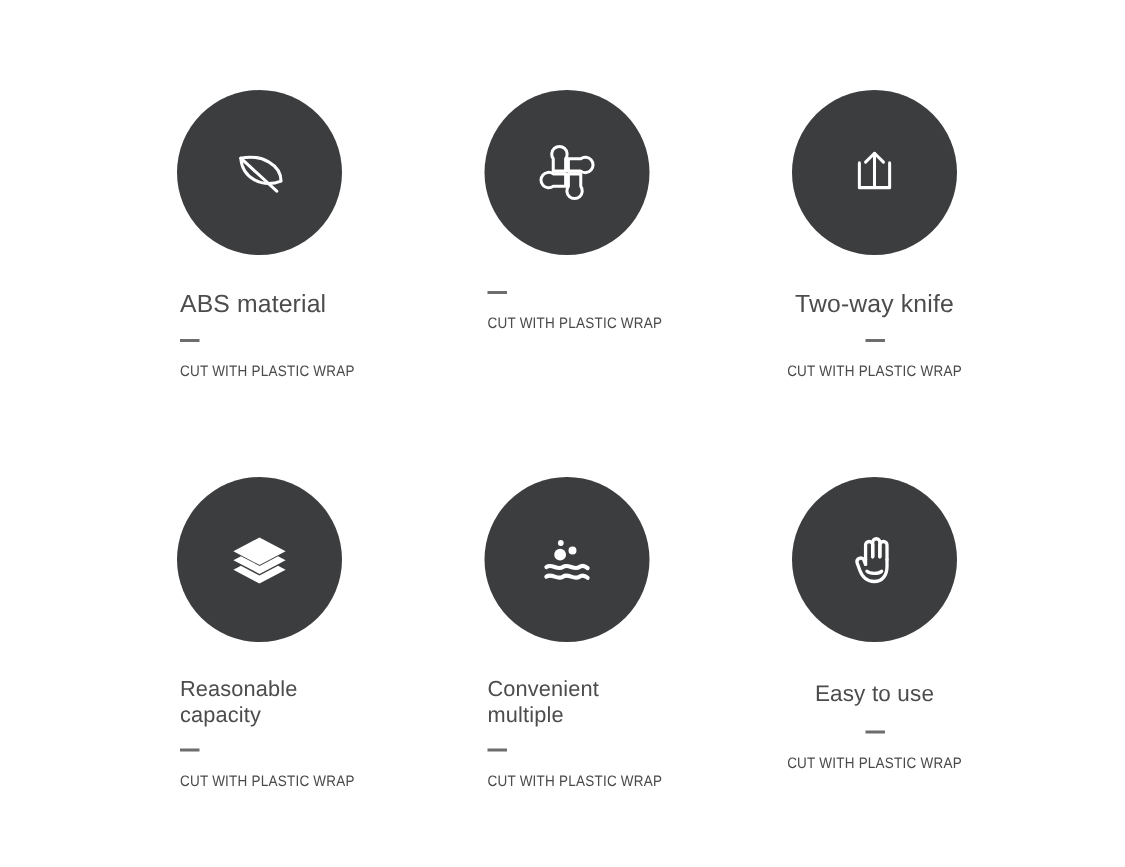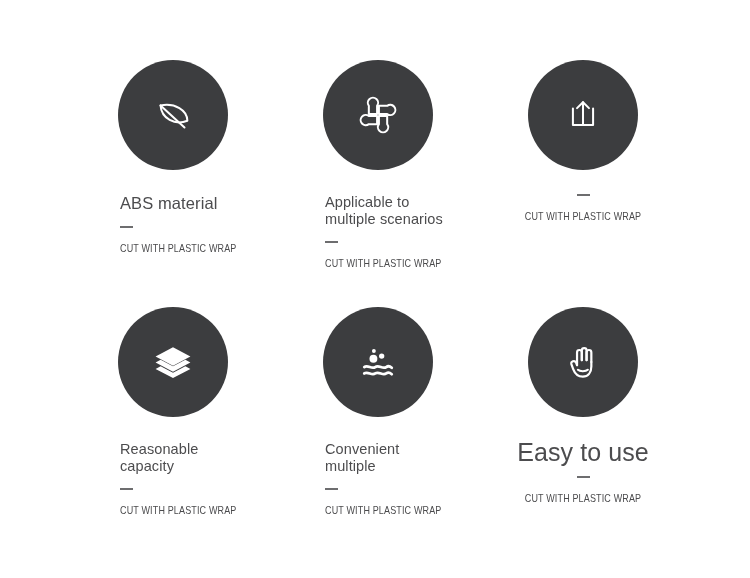--- a/index.html
+++ b/index.html
@@ -22,21 +22,21 @@
   .feature-cell {
     position: absolute;
     width: 206px;
   }
   
   .col-1 { left: 70px; }
   .col-2 { left: 275px; }
   .col-3 { left: 480px; }
   
   .row-1 { top: 60px; }
-  .row-2 { top: 307px; }
+  .row-2 { top: 318px; }
 
   .icon-circle {
     width: 110px;
     height: 110px;
     border-radius: 50%;
     background: #3c3d3f;
     margin: 0 auto;
     display: flex;
     align-items: center;
     justify-content: center;
@@ -61,21 +61,21 @@
     line-height: 19px;
     font-weight: 400;
     letter-spacing: 0.1px;
     white-space: pre-line;
   }
   .feature-title.small {
     font-size: 14.5px;
     line-height: 17px;
   }
   .feature-title.large {
-    font-size: 25px;
+    font-size: 15px;
     line-height: 22px;
   }
   .divider-dash {
     width: 13px;
     height: 1.6px;
     background: #6d6d6f;
     margin: 13px 0 9px 0;
   }
   .cell-text.centered .divider-dash {
     margin-left: auto;
@@ -122,40 +122,39 @@
       <span>
         <svg width="44" height="44" viewBox="0 0 48 48" fill="none" stroke="#ffffff" stroke-width="2.2" stroke-linecap="round" stroke-linejoin="round">
           <path d="M23 23 L23 14 A5.6 5.6 0 1 0 14 14 L14 23 Z"></path>
           <path d="M25 23 L34 23 A5.6 5.6 0 1 0 34 14 L25 14 Z"></path>
           <path d="M23 25 L14 25 A5.6 5.6 0 1 0 14 34 L23 34 Z"></path>
           <path d="M25 25 L25 34 A5.6 5.6 0 1 0 34 34 L34 25 Z"></path>
         </svg>
       </span>
     </div>
     <div class="cell-text">
-      <div class="feature-title small">Applicable to
-multiple scenarios</div>
       <div class="divider-dash"></div>
       <div class="cell-sub-wrap">
         <span class="feature-sub">CUT WITH PLASTIC WRAP</span>
       </div>
     </div>
   </div>
 
   <div class="feature-cell col-3 row-1">
     <div class="icon-circle">
       <span>
         <svg width="44" height="44" viewBox="0 0 48 48" fill="none" stroke="#ffffff" stroke-width="2.2" stroke-linecap="round" stroke-linejoin="round">
           <path d="M13 17 L13 35 L35 35 L35 17"></path>
           <path d="M24 34 L24 10"></path>
           <path d="M17.5 16.5 L24 10 L30.5 16.5"></path>
         </svg>
       </span>
     </div>
     <div class="cell-text centered">
+      <div class="feature-title">Two-way knife</div>
       <div class="divider-dash"></div>
       <div class="cell-sub-wrap">
         <span class="feature-sub">CUT WITH PLASTIC WRAP</span>
       </div>
     </div>
   </div>
 
   <div class="feature-cell col-1 row-2">
     <div class="icon-circle">
       <span>

